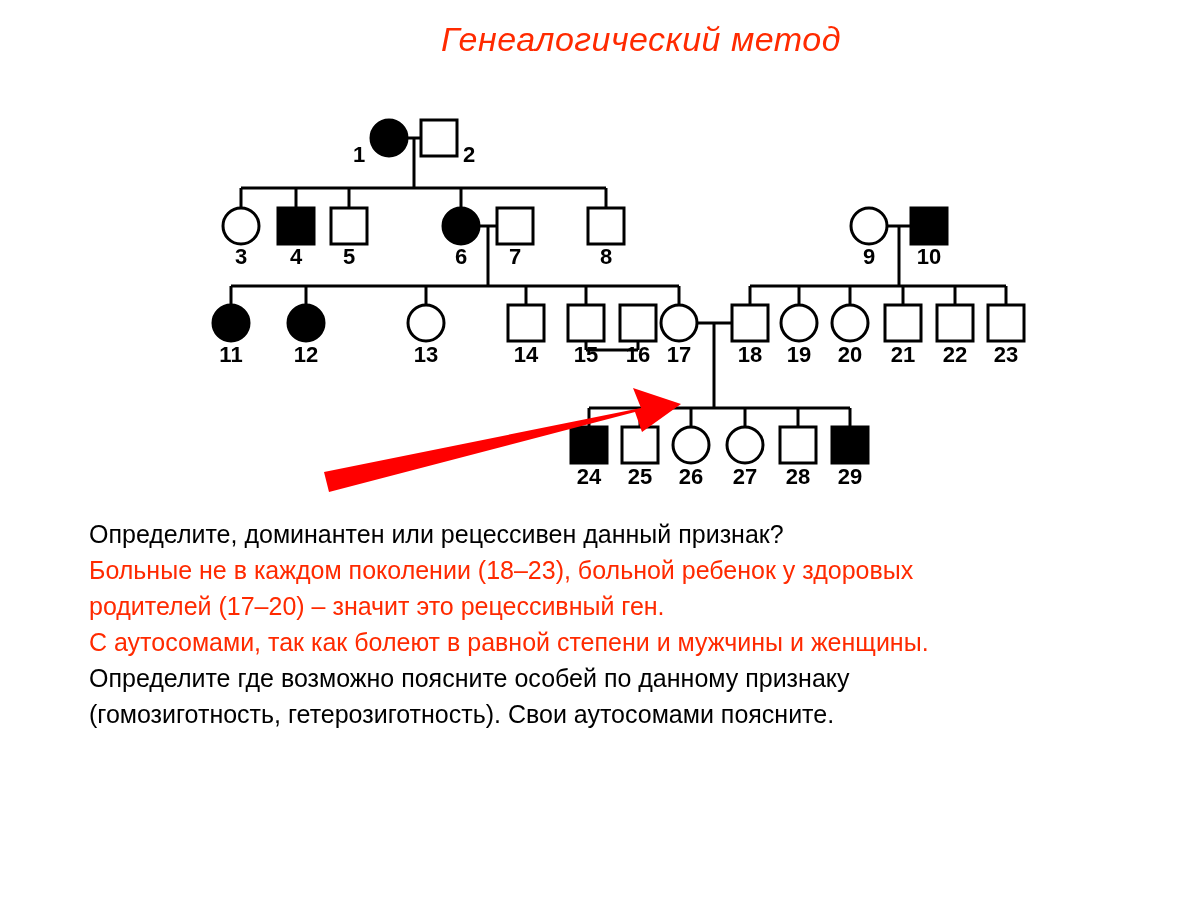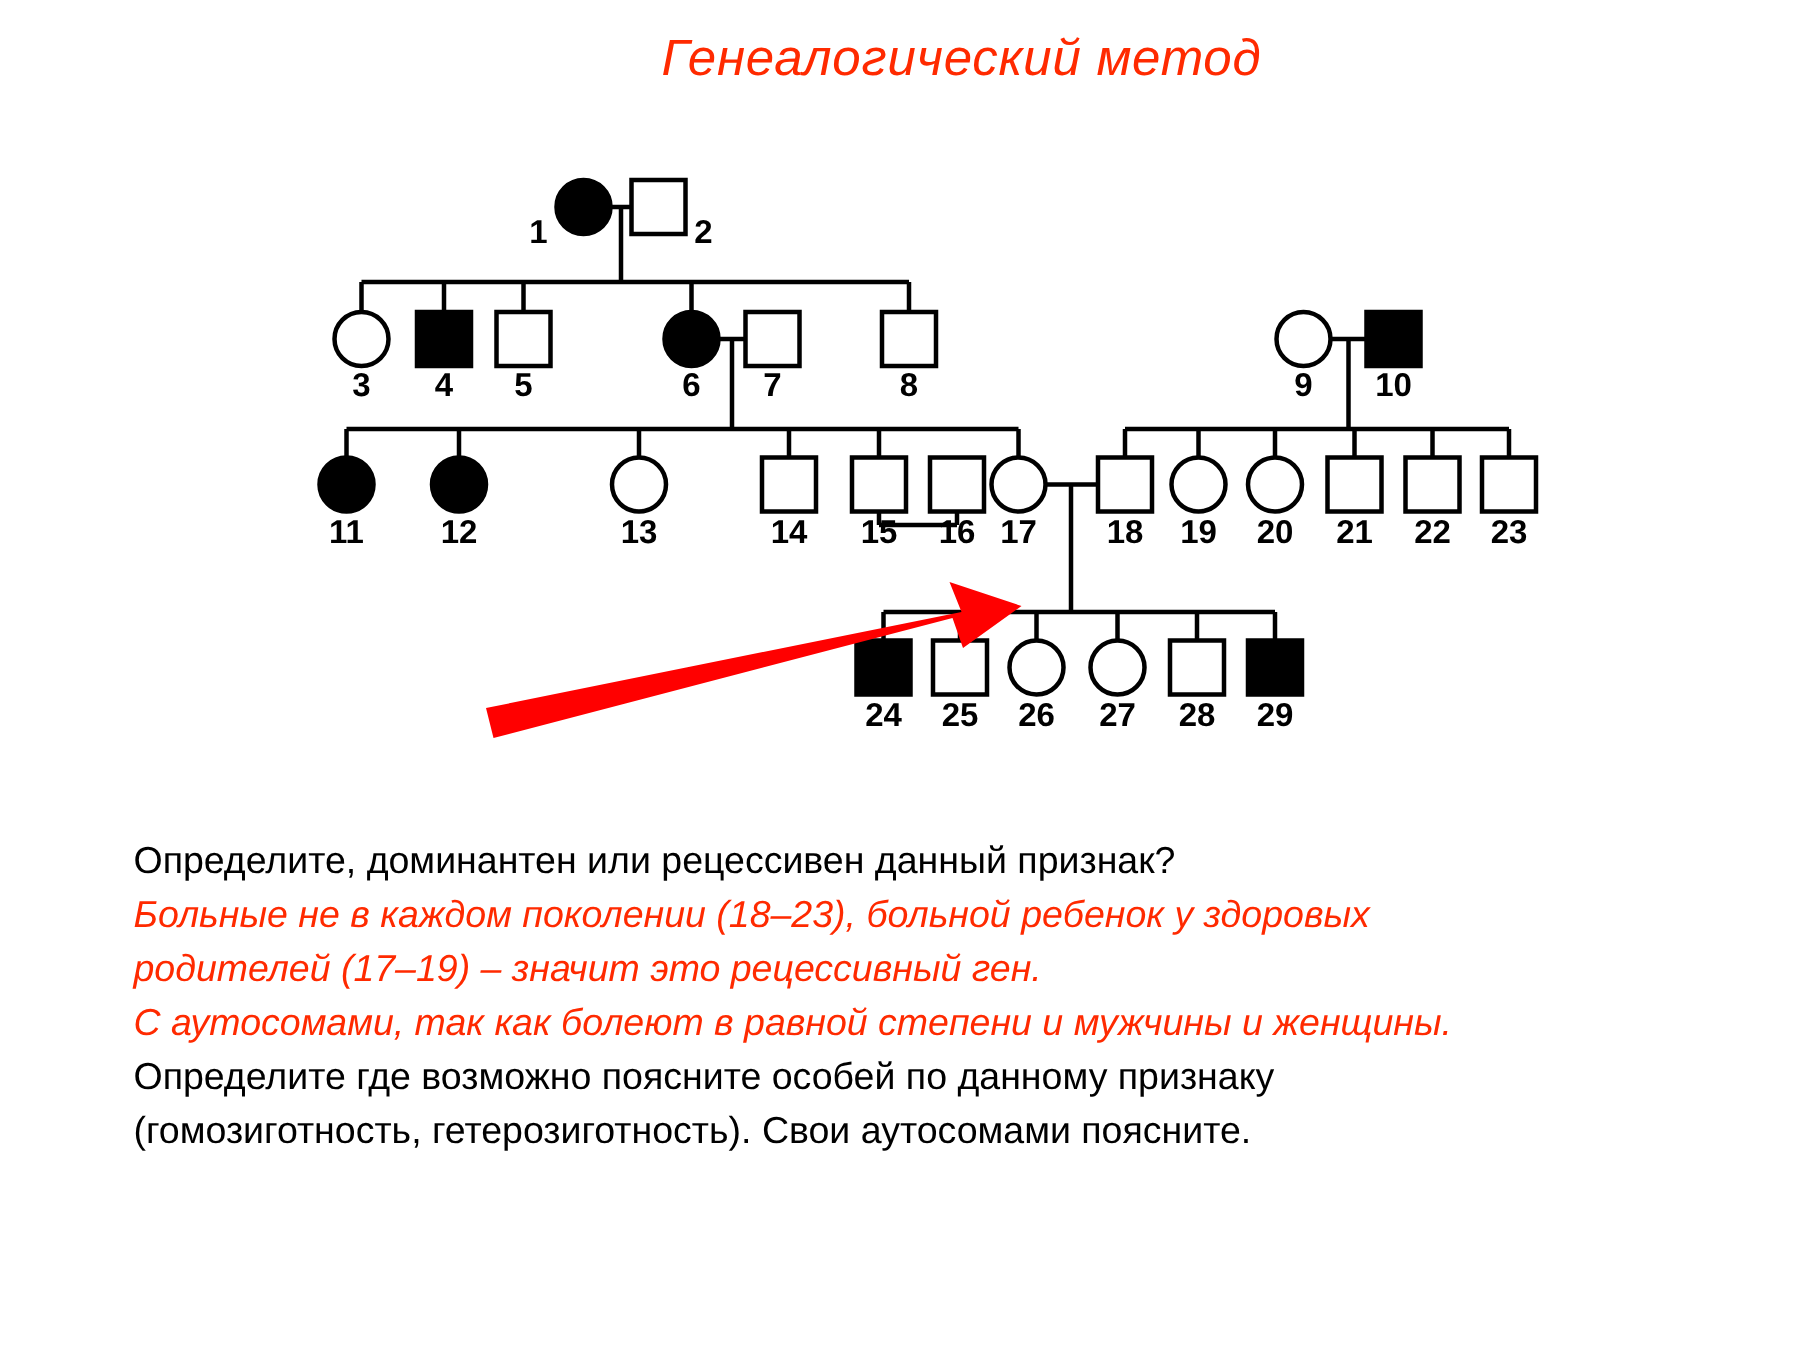--- a/index.html
+++ b/index.html
@@ -40,33 +40,32 @@
     top: 100px;
     width: 1200px;
     height: 420px;
   }
   #pedigree-svg {
     display: block;
   }
   #questions {
     position: absolute;
     left: 48px;
-    top: 556px;
+    top: 516px;
     width: 1000px;
   }
   .q-line {
     font-size: 25px;
     line-height: 36px;
     color: #000000;
     white-space: pre;
     font-family: "Liberation Sans", sans-serif;
   }
   .q-line.answer {
     color: #ff2a00;
-    font-style: italic;
   }
 </style>
 </head>
 <body>
 
 <div id="slide">
 
   <div id="title">Генеалогический метод</div>
 
   <div id="pedigree-wrap">
@@ -187,19 +186,19 @@
         </g>
       <g id="arrow-layer">
           <polygon points="283,372 600,308 592,288 640,304 601,332 594,312 288,392" fill="#ff0000"></polygon>
         </g>
     </svg>
   </div>
 
   <div id="questions">
       <div class="q-line">Определите, доминантен или рецессивен данный признак?</div>
       <div class="q-line answer">Больные не в каждом поколении (18–23), больной ребенок у здоровых</div>
-      <div class="q-line answer">родителей (17–19) – значит это рецессивный ген.</div>
+      <div class="q-line answer">родителей (17–20) – значит это рецессивный ген.</div>
       <div class="q-line answer">С аутосомами, так как болеют в равной степени и мужчины и женщины.</div>
       <div class="q-line">Определите где возможно поясните особей по данному признаку</div>
       <div class="q-line">(гомозиготность, гетерозиготность). Свои аутосомами поясните.</div>
     </div>
 
 </div>
 
 </body></html>

